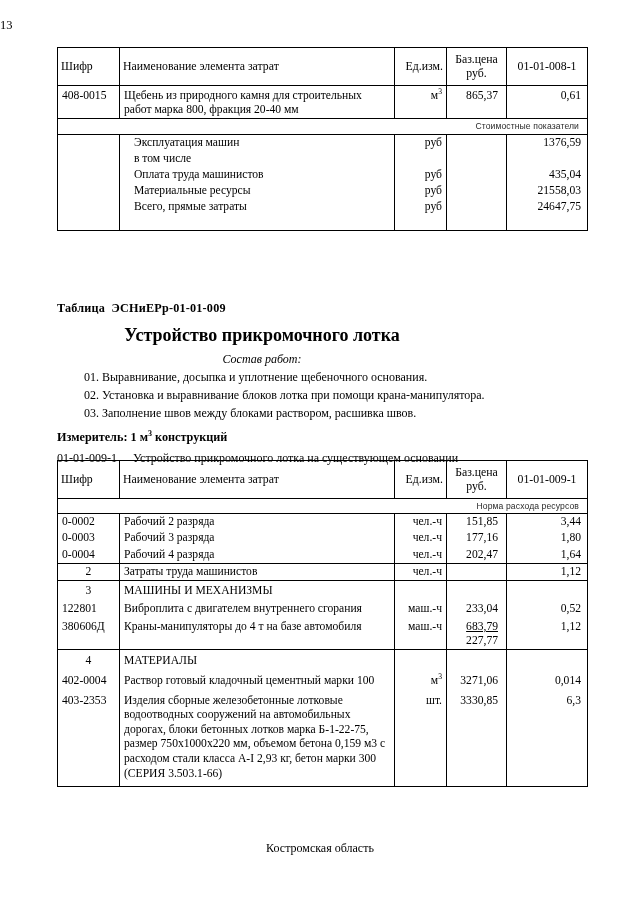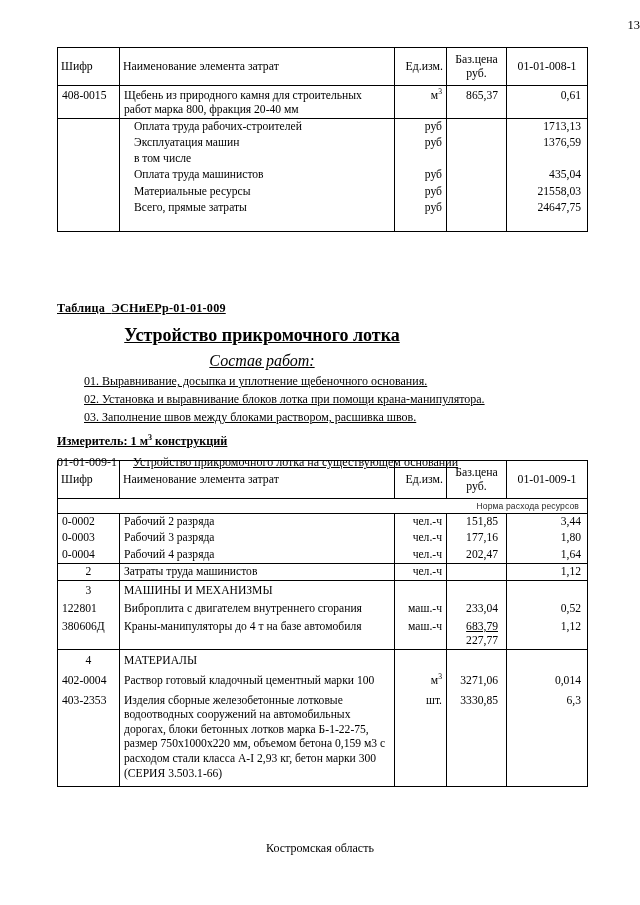--- a/index.html
+++ b/index.html
@@ -19,21 +19,21 @@
     position: relative;
     width: 640px;
     height: 905px;
     box-sizing: border-box;
   }
   .page-number {
     position: absolute;
     top: 18px;
     left: 0;
     width: 640px;
-    text-align: right;
+    text-align: left;
     font-size: 12.5px;
   }
 
   
   table.doc-table {
     border-collapse: collapse;
     table-layout: fixed;
     font-size: 11.6px;
     line-height: 1.22;
   }
@@ -93,38 +93,37 @@
   #table-1 .c-name { width: 275px; }
 
   
   .mid {
     position: absolute;
     left: 0;
     top: 302px;
     width: 524px;
     font-size: 12.2px;
     line-height: 1.0;
-    text-decoration: underline;
   }
   .tbl-label {
     margin-left: 57px;
     font-weight: bold;
     font-size: 12.2px;
     letter-spacing: 0.2px;
   }
   .center-title {
     text-align: center;
     font-weight: bold;
     font-size: 18px;
     margin-top: 12px;
   }
   .center-sub {
     text-align: center;
     font-style: italic;
-    font-size: 16px;
+    font-size: 12px;
     margin-top: 9px;
   }
   .step {
     margin-left: 84px;
     font-size: 12px;
     margin-top: 6px;
   }
   .meter {
     margin-left: 57px;
     margin-top: 12px;
@@ -183,26 +182,22 @@
       </tr>
     </thead>
     <tbody>
       <tr>
         <td class="c-code" style="padding-top:3px;">408-0015</td>
         <td class="c-name" style="padding-top:3px;">Щебень из природного камня для строительных работ марка 800, фракция 20-40 мм</td>
         <td class="c-unit" style="padding-top:3px;"><span>м</span><sup>3</sup></td>
         <td class="c-price" style="padding-top:3px;">865,37</td>
         <td class="c-norm" style="padding-top:3px;">0,61</td>
       </tr>
-      <tr class="row-b">
-        <td class="c-code no-bot"></td>
-        <td class="c-name no-bot" style="padding-left:14px;">Оплата труда рабочих-строителей</td>
-        <td class="c-unit no-bot">руб</td>
-        <td class="c-price no-bot"></td>
-        <td class="c-norm no-bot">1713,13</td>
+      <tr class="band-row">
+        <td colspan="5">Стоимостные показатели</td>
       </tr>
       <tr class="row-b">
         <td class="c-code no-bot no-top"></td>
         <td class="c-name no-bot no-top" style="padding-left:14px;">Эксплуатация машин</td>
         <td class="c-unit no-bot no-top">руб</td>
         <td class="c-price no-bot no-top"></td>
         <td class="c-norm no-bot no-top">1376,59</td>
       </tr>
       <tr>
         <td class="c-code no-bot no-top"></td>

